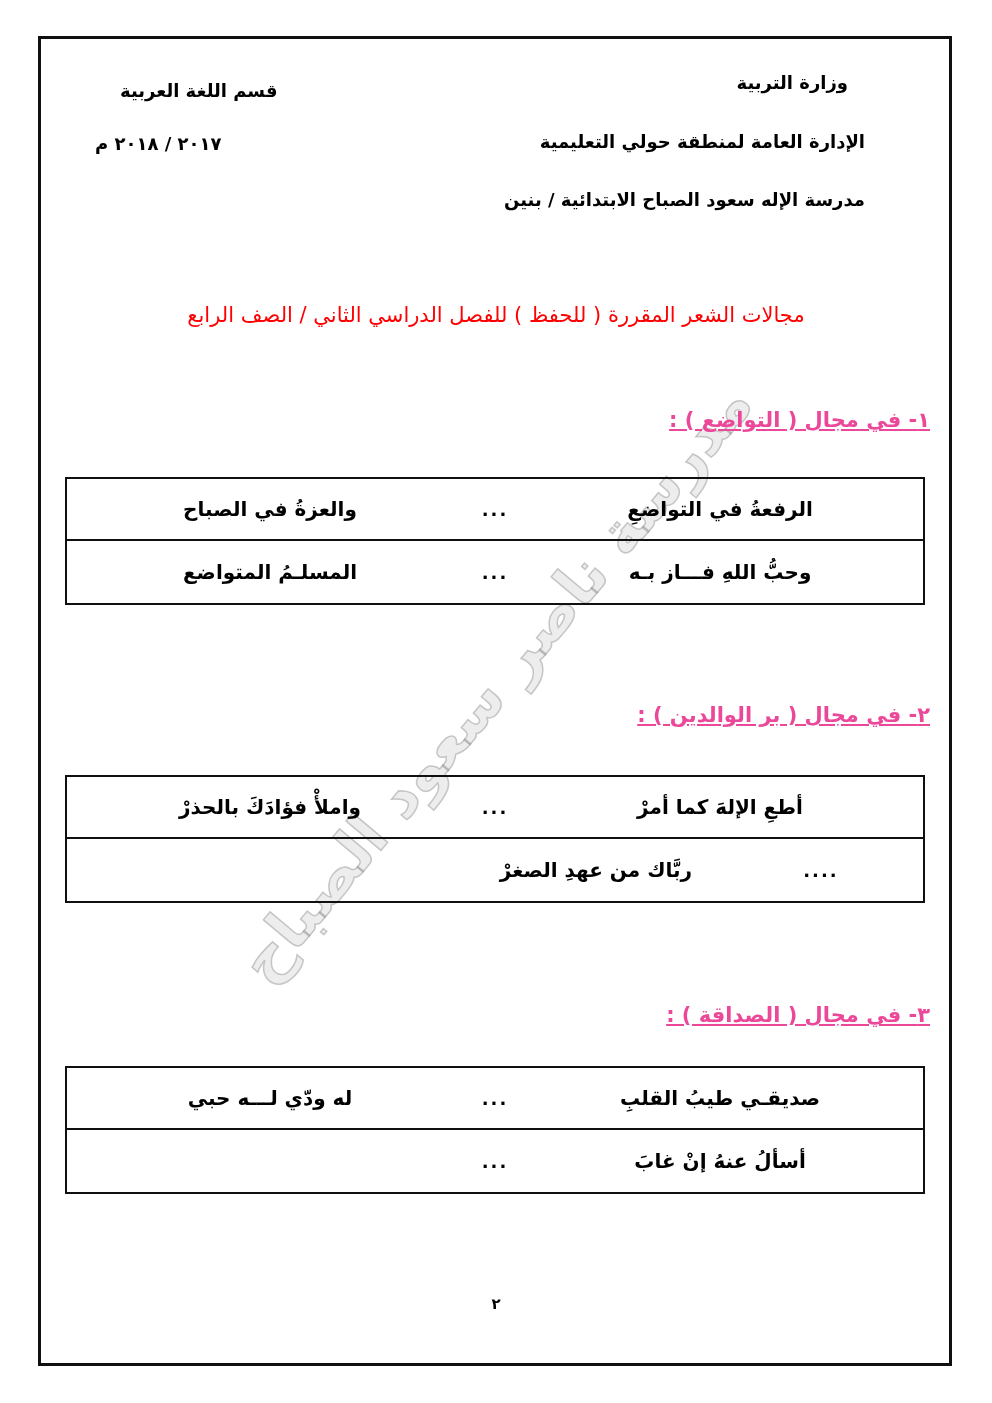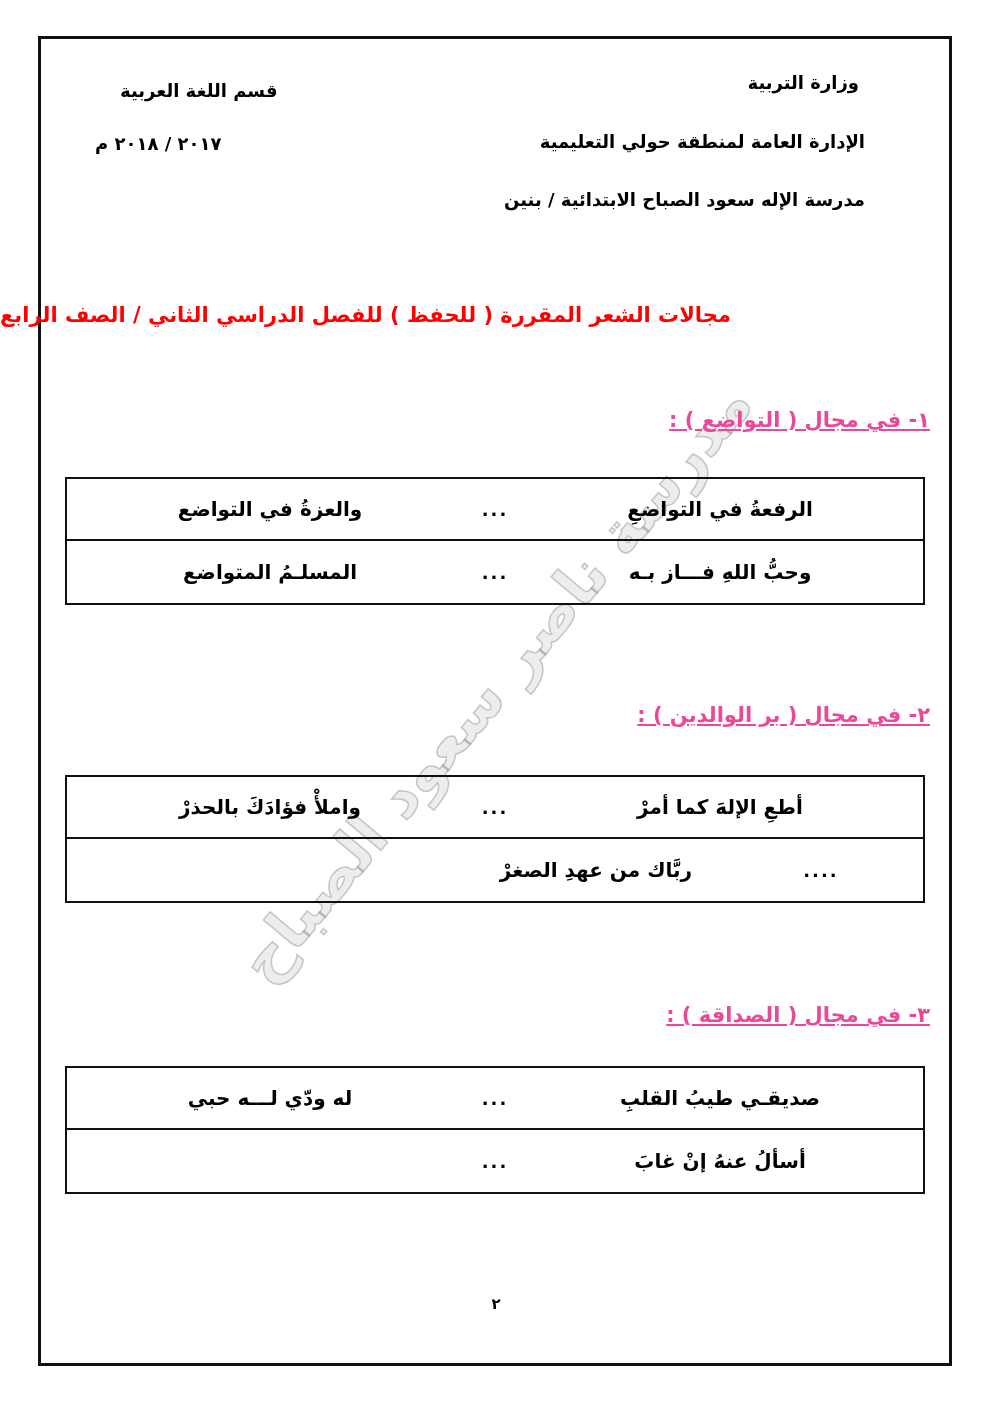--- a/index.html
+++ b/index.html
@@ -14,30 +14,30 @@
   }
   .frame {
     position: absolute;
     left: 38px; top: 36px;
     width: 914px; height: 1330px;
     border: 3px solid #101010;
     z-index: 1;
   }
   .abs { position: absolute; z-index: 2; }
   .hdr { font-weight: bold; font-size: 18px; white-space: nowrap; }
-  .hdr-r1 { top: 72px;  right: 133px; }
+  .hdr-r1 { top: 72px;  right: 144px; }
   .hdr-l1 { top: 80px;  left: 120px; }
   .hdr-r2 { top: 131px; right: 127px; margin-left: 10px; }
   .hdr-l2 { top: 133px; left: 95px; }
   .hdr-r3 { top: 189px; right: 127px; }
   .doc-title {
     top: 303px; left: 0; right: 0;
-    text-align: left;
+    text-align: center;
     color: #FF0000;
-    font-weight: bold;
+    font-weight: normal;
     font-size: 21px;
   }
   .section-heading {
     right: 62px;
     color: #ec4899;
     font-weight: bold;
     font-size: 21px;
     white-space: nowrap;
     text-decoration: underline;
   }
@@ -96,21 +96,21 @@
 <div class="abs hdr hdr-r3">مدرسة الإله سعود الصباح الابتدائية / بنين</div>
 
 <div class="abs doc-title">مجالات الشعر المقررة ( للحفظ ) للفصل الدراسي الثاني / الصف الرابع</div>
 
 <div class="abs section-heading sh-1">١- في مجال ( التواضع ) :</div>
 
 <div class="abs verse-table vt-1">
   <div class="verse-row">
     <span class="v-first">الرفعةُ في التواضعِ</span>
     <span class="v-dots">...</span>
-    <span class="v-second">والعزةُ في التواضع</span>
+    <span class="v-second">والعزةُ في الصباح</span>
   </div>
   <div class="verse-row">
     <span class="v-first">وحبُّ اللهِ فـــاز بـه</span>
     <span class="v-dots">...</span>
     <span class="v-second">المسلـمُ المتواضع</span>
   </div>
 </div>
 
 <div class="abs section-heading sh-2">٢- في مجال ( بر الوالدين ) :</div>
 

